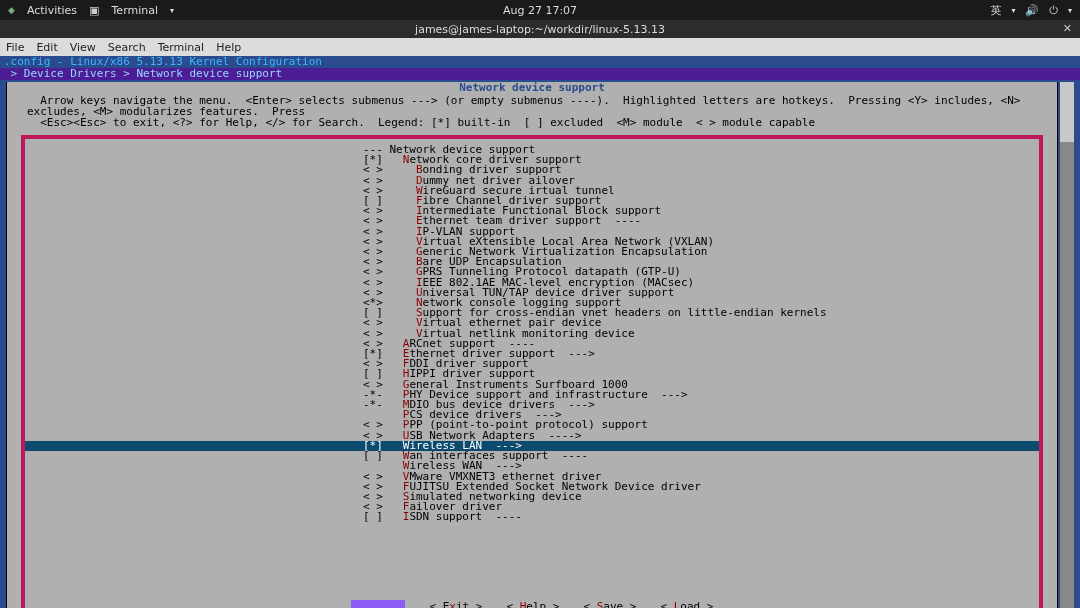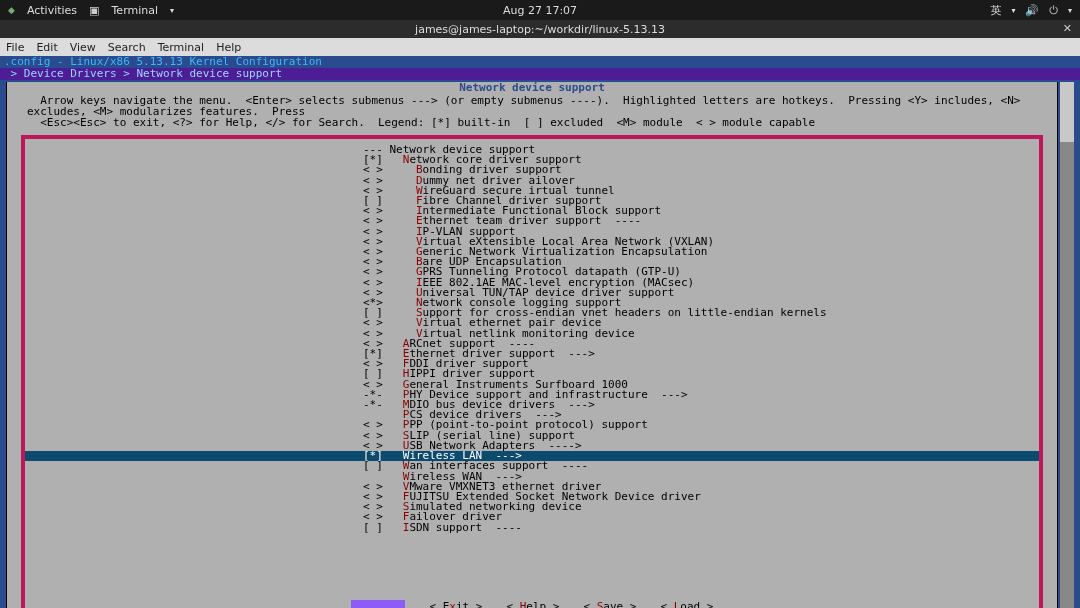--- a/index.html
+++ b/index.html
@@ -235,21 +235,20 @@
           <div class="mi"><span class="prefix">&lt; &gt;     </span><span class="hot">V</span><span>irtual netlink monitoring device</span></div>
           <div class="mi"><span class="prefix">&lt; &gt;   </span><span class="hot">A</span><span>RCnet support  ----</span></div>
           <div class="mi"><span class="prefix">[*]   </span><span class="hot">E</span><span>thernet driver support  ---&gt;</span></div>
           <div class="mi"><span class="prefix">&lt; &gt;   </span><span class="hot">F</span><span>DDI driver support</span></div>
           <div class="mi"><span class="prefix">[ ]   </span><span class="hot">H</span><span>IPPI driver support</span></div>
           <div class="mi"><span class="prefix">&lt; &gt;   </span><span class="hot">G</span><span>eneral Instruments Surfboard 1000</span></div>
           <div class="mi"><span class="prefix">-*-   </span><span class="hot">P</span><span>HY Device support and infrastructure  ---&gt;</span></div>
           <div class="mi"><span class="prefix">-*-   </span><span class="hot">M</span><span>DIO bus device drivers  ---&gt;</span></div>
           <div class="mi"><span class="prefix">      </span><span class="hot">P</span><span>CS device drivers  ---&gt;</span></div>
           <div class="mi"><span class="prefix">&lt; &gt;   </span><span class="hot">P</span><span>PP (point-to-point protocol) support</span></div>
-          <div class="mi"><span class="prefix">&lt; &gt;   </span><span class="hot">S</span><span>LIP (serial line) support</span></div>
           <div class="mi"><span class="prefix">&lt; &gt;   </span><span class="hot">U</span><span>SB Network Adapters  ----&gt;</span></div>
           <div class="mi sel"><span class="prefix">[*]   </span><span class="hot">W</span><span>ireless LAN  ---&gt;</span></div>
           <div class="mi"><span class="prefix">[ ]   </span><span class="hot">W</span><span>an interfaces support  ----</span></div>
           <div class="mi"><span class="prefix">      </span><span class="hot">W</span><span>ireless WAN  ---&gt;</span></div>
           <div class="mi"><span class="prefix">&lt; &gt;   </span><span class="hot">V</span><span>Mware VMXNET3 ethernet driver</span></div>
           <div class="mi"><span class="prefix">&lt; &gt;   </span><span class="hot">F</span><span>UJITSU Extended Socket Network Device driver</span></div>
           <div class="mi"><span class="prefix">&lt; &gt;   </span><span class="hot">S</span><span>imulated networking device</span></div>
           <div class="mi"><span class="prefix">&lt; &gt;   </span><span class="hot">F</span><span>ailover driver</span></div>
           <div class="mi"><span class="prefix">[ ]   </span><span class="hot">I</span><span>SDN support  ----</span></div>
         </div>

